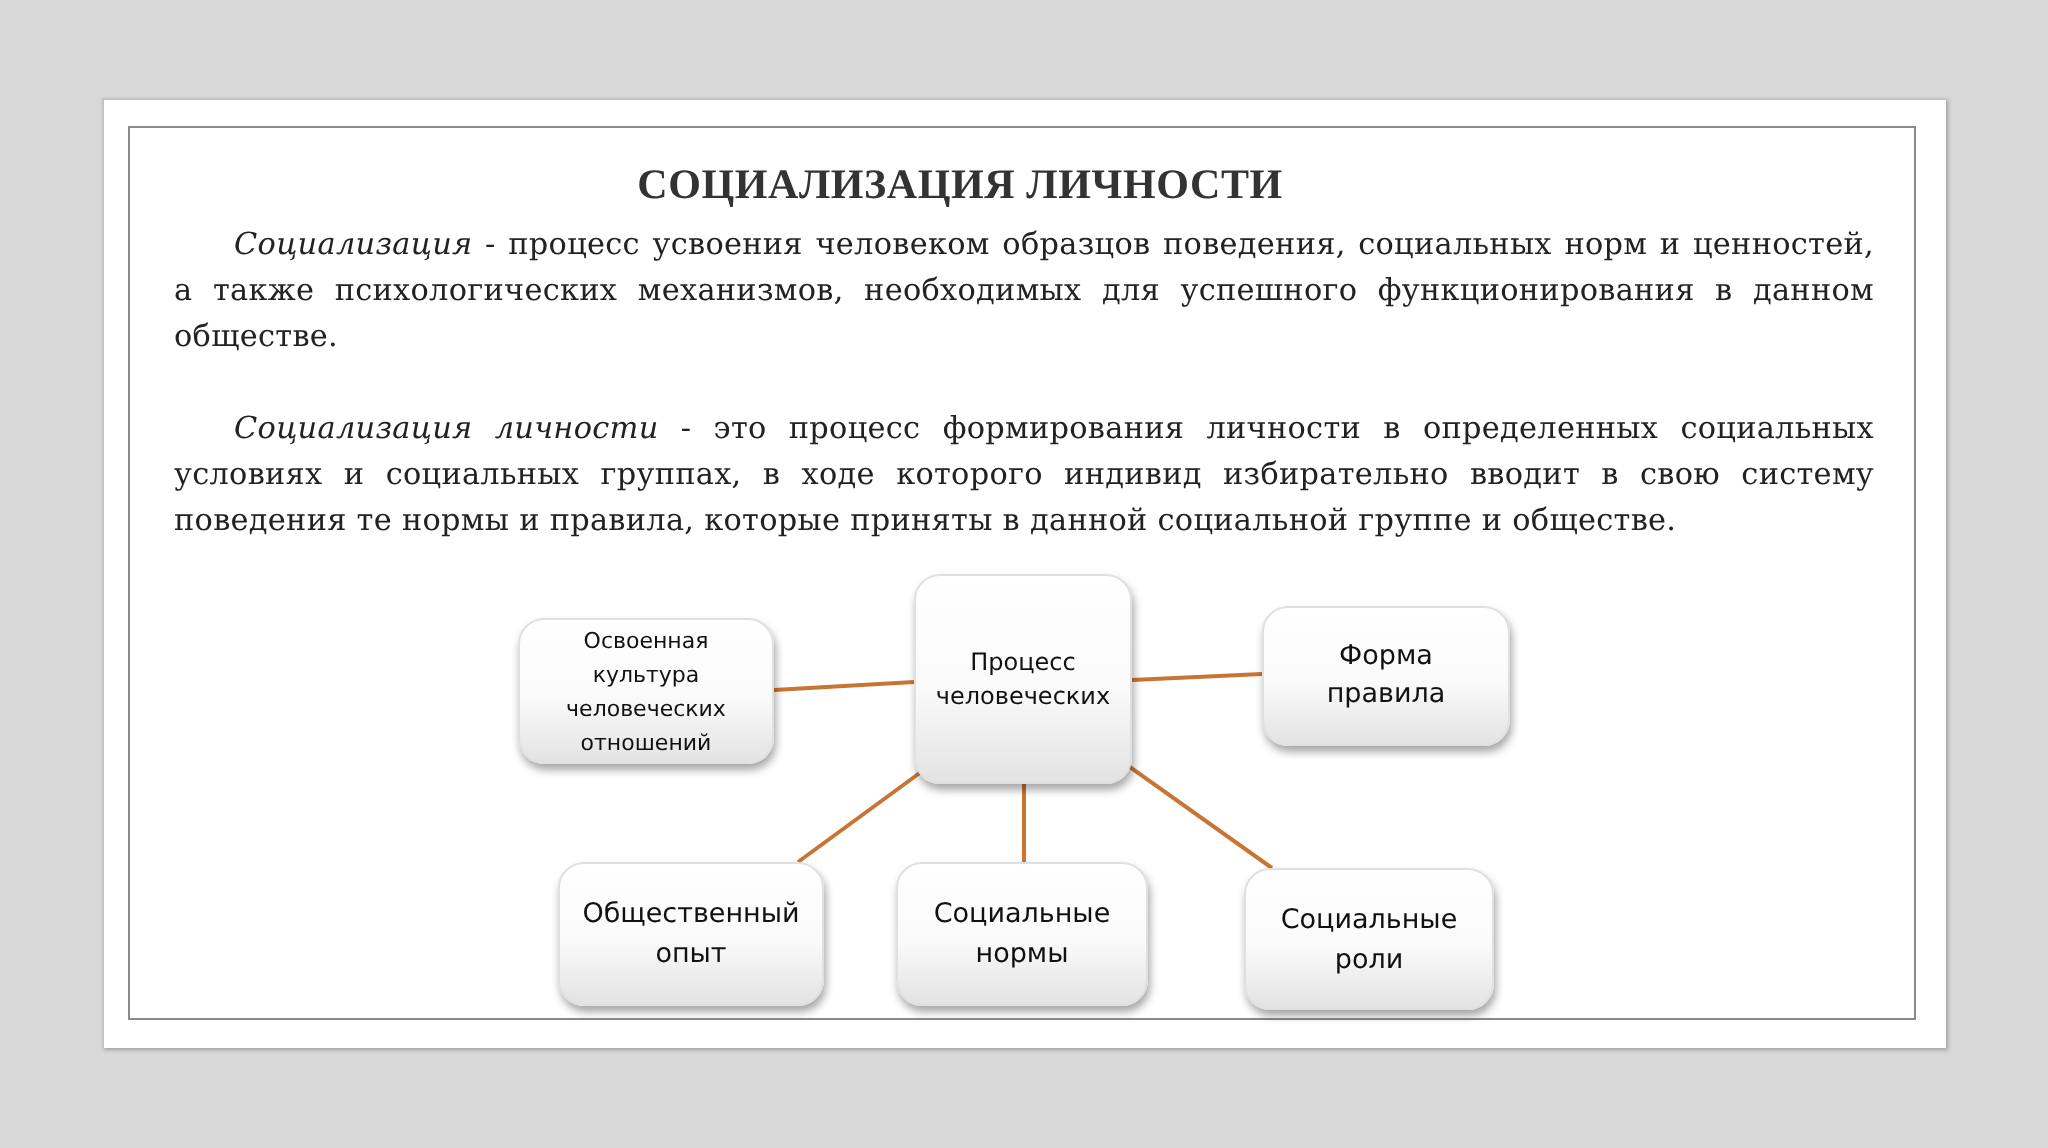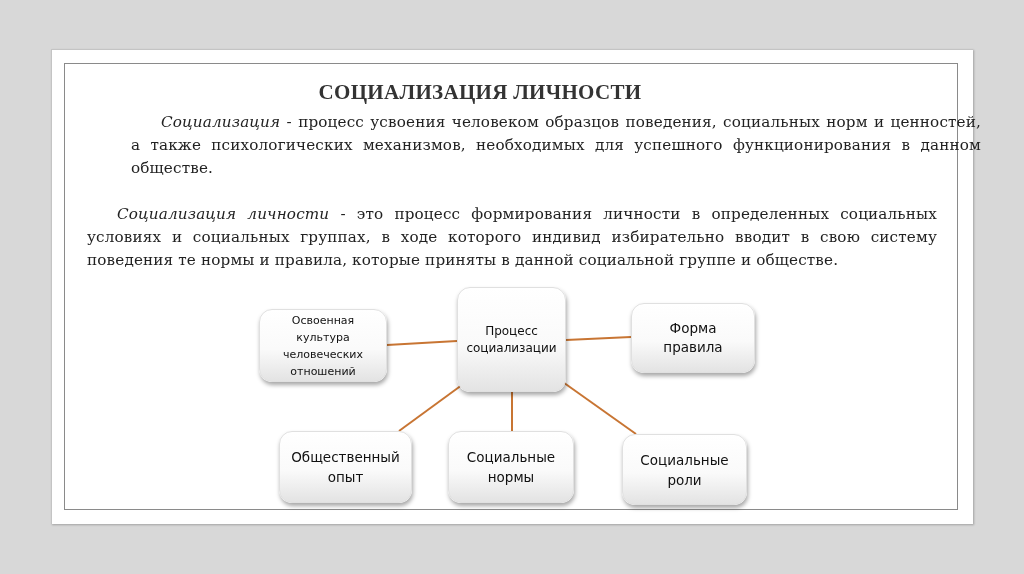--- a/index.html
+++ b/index.html
@@ -20,21 +20,21 @@
     position:absolute; left:0; top:80px; width:960px; text-align:center;
     font-family:"Liberation Serif", serif; font-weight:bold; font-size:21px; color:#333;
     letter-spacing:0.3px; padding-left:0;
   }
   .para {
     position:absolute; left:87px; width:850px;
     font-family:"DejaVu Serif", serif; font-size:15.2px; line-height:23px; color:#222;
     text-align:justify; text-indent:30px; letter-spacing:0.15px;
   }
   .para em { font-style:italic; }
-  .p1 { top:111px;margin-left:44px; }
+  .p1 { top:111px; }
   .p2 { top:203px; }
   svg.lines { position:absolute; left:0; top:0; width:1024px; height:574px; pointer-events:none; }
   .node {
     position:absolute; box-sizing:border-box; border-radius:13px;
     background:linear-gradient(#ffffff 0%, #fafafa 55%, #e3e3e3 100%);
     border:1px solid #e0e0e0;
     box-shadow:1px 3px 4px rgba(0,0,0,0.35);
     display:flex; align-items:center; justify-content:center; text-align:center;
     font-family:"DejaVu Sans", "Liberation Sans", sans-serif; color:#111;
   }
@@ -67,21 +67,21 @@
     <line x1="387" y1="345" x2="457" y2="341"></line>
     <line x1="566" y1="340" x2="631" y2="337"></line>
     <line x1="466" y1="382" x2="399" y2="431"></line>
     <line x1="512" y1="392" x2="512" y2="431"></line>
     <line x1="560" y1="380" x2="636" y2="434"></line>
   </g>
 </svg>
 
 <div class="node n-center">
     <span>Процесс
-социализации</span>
+человеческих</span>
   </div>
 <div class="node n-culture">
     <span>Освоенная
 культура
 человеческих
 отношений</span>
   </div>
 <div class="node n-form">
     <span>Форма
 правила</span>

